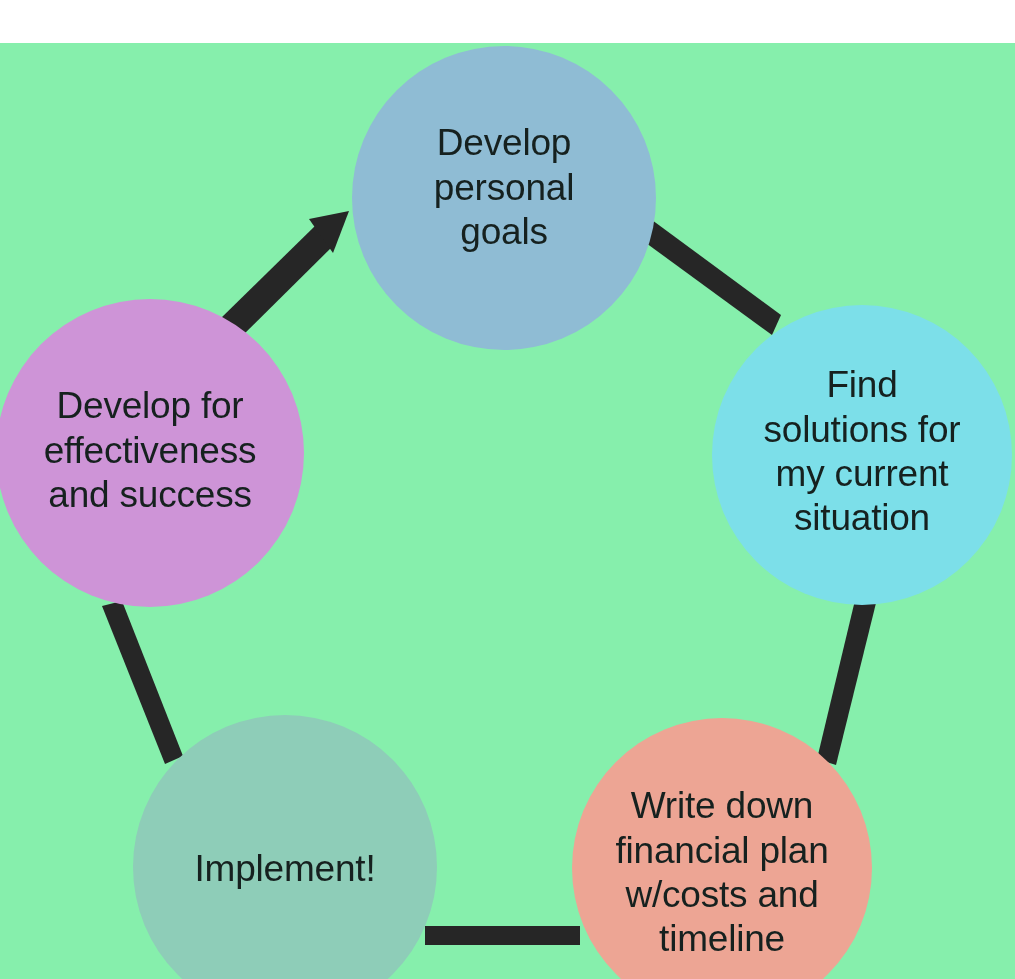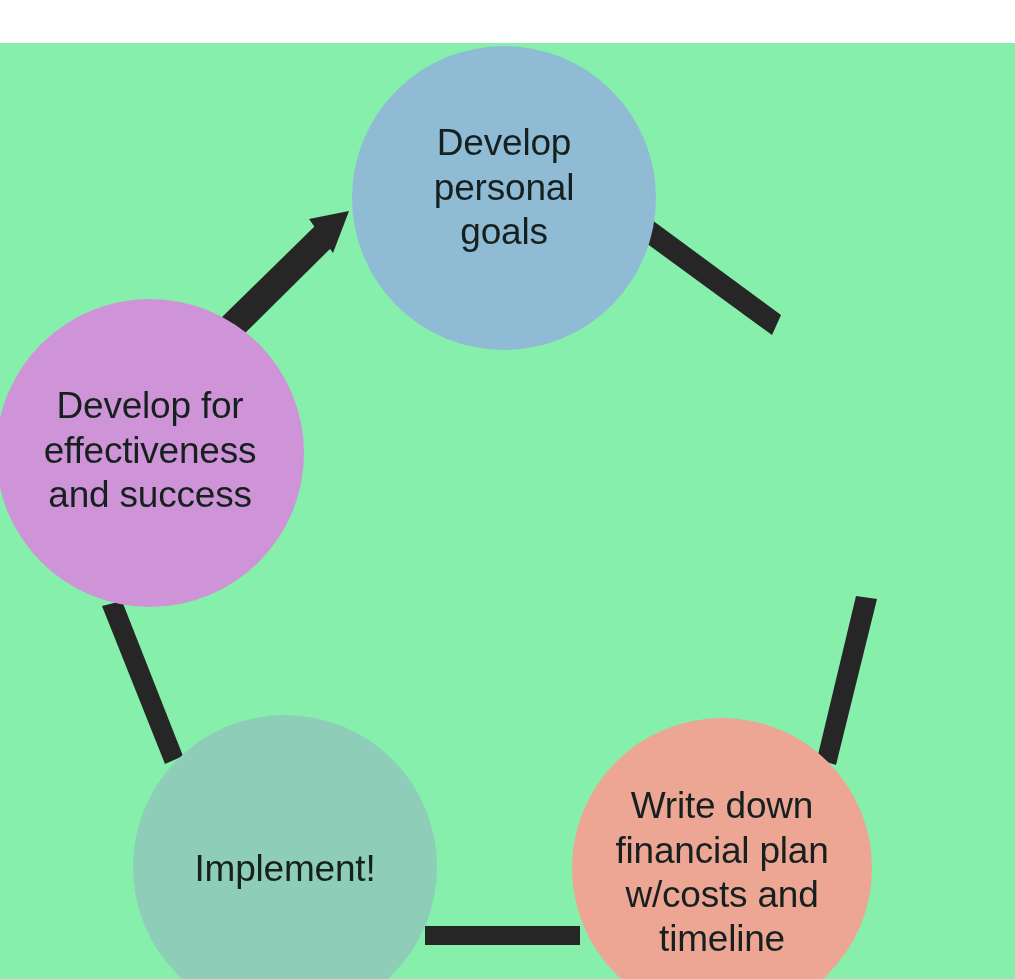--- a/index.html
+++ b/index.html
@@ -99,20 +99,26 @@
       <polygon points="122,558 183,713 165,721 102,563" fill="#262626"></polygon>
     </g>
   </svg>
 
   <div class="node" id="node-develop-goals" style="background: rgb(143, 188, 212);">
     <div class="node-label" style="color: rgb(22, 33, 31);">Develop
 personal
 goals</div>
   </div>
 
+  <div class="node" id="node-find-solutions" style="background: rgb(124, 223, 233);">
+    <div class="node-label" style="color: rgb(22, 33, 31);">Find
+solutions for
+my current
+situation</div>
+  </div>
 
   <div class="node" id="node-write-plan" style="background: rgb(237, 165, 148);">
     <div class="node-label" style="color: rgb(22, 33, 31);">Write down
 financial plan
 w/costs and
 timeline</div>
   </div>
 
   <div class="node" id="node-implement" style="background: rgb(142, 205, 184);">
     <div class="node-label" style="color: rgb(22, 33, 31);">Implement!</div>

